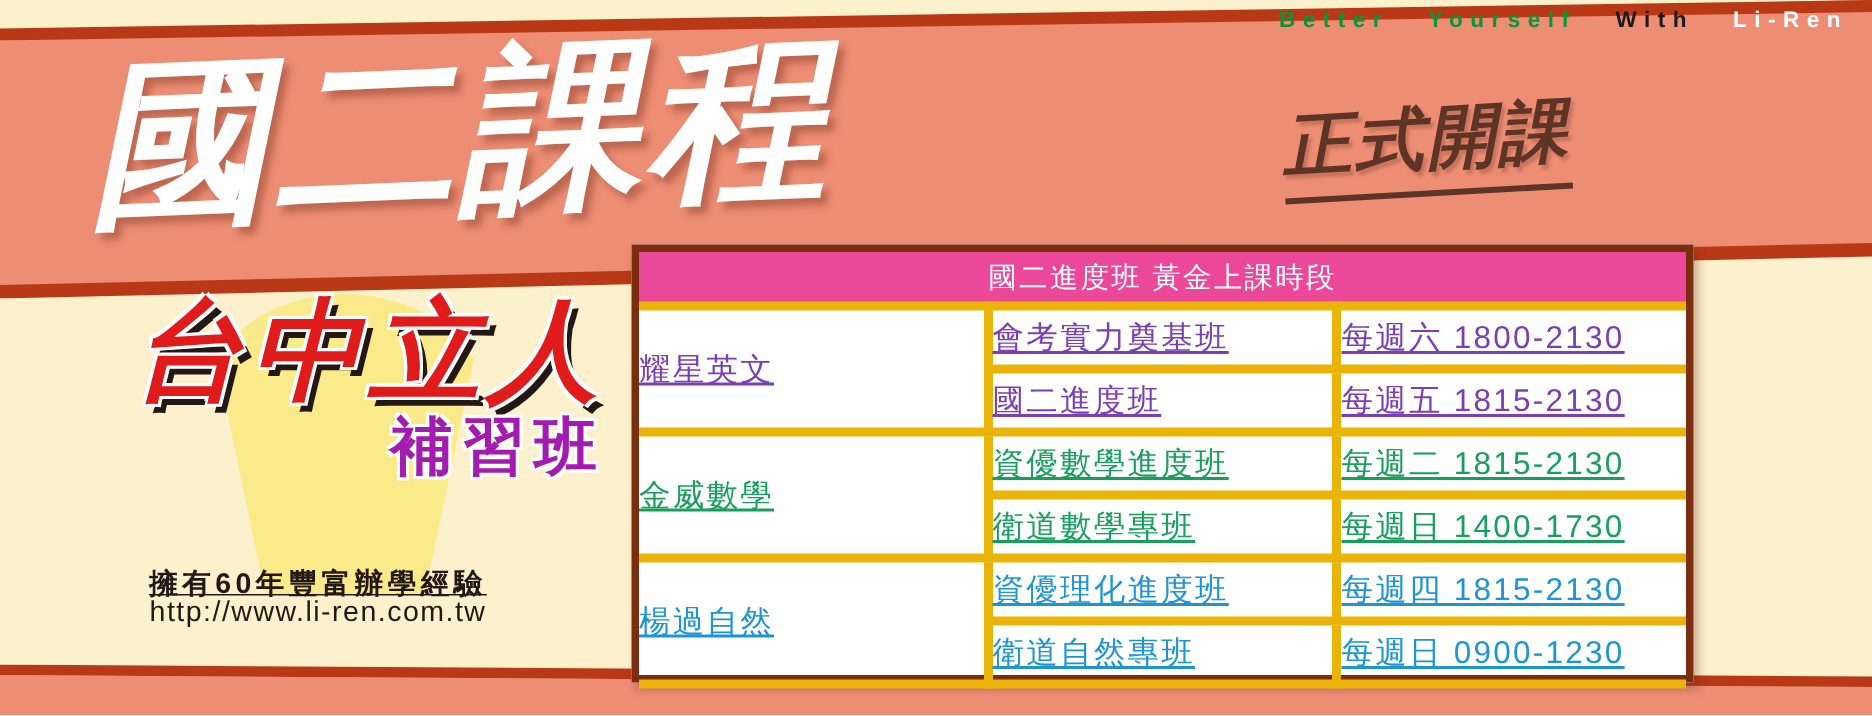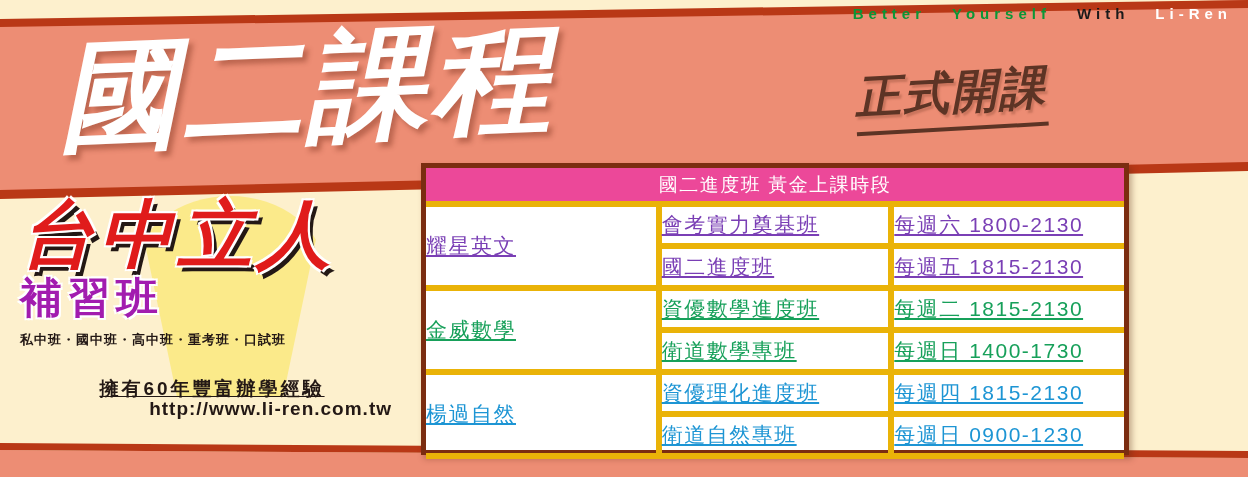--- a/index.html
+++ b/index.html
@@ -92,22 +92,22 @@
     color:#5d3425; letter-spacing:2px;
     transform: rotate(-3.2deg);
     text-shadow: 2px 3px 2px rgba(120,60,40,0.30);
     border-bottom:4px solid #5d3425;
     padding-bottom:3px;
     white-space:nowrap;
   }
 
   
   .logo-block {
-    position:absolute; left:20px; top:196px; width:360px;
-    z-index:6; text-align:left;
+    position:absolute; left:44px; top:196px; width:360px;
+    z-index:6; text-align:right;
   }
   .logo-main {
     font-family:"DejaVu Serif","Liberation Serif",serif;
     font-size:74px; font-weight:bold; font-style:italic;
     color:#e01b1b; letter-spacing:5px;
     line-height:1.05;
     text-shadow:
       -2px -2px 0 #fff, 2px -2px 0 #fff, -2px 2px 0 #fff, 2px 2px 0 #fff,
        5px 6px 0 #231815;
     white-space:nowrap;
@@ -127,22 +127,22 @@
   }
   .exp-line {
     position:absolute; left:32px; top:376px; width:360px;
     z-index:6; text-align:center;
     font-size:19px; font-weight:bold; color:#231815; letter-spacing:3px;
     white-space:nowrap;
     text-decoration:underline;
   }
   .url-line {
     position:absolute; left:32px; top:398px; width:360px;
-    z-index:6; text-align:right;
-    font-size:19px; font-weight:bold; color:#231815; letter-spacing:1px;
+    z-index:6; text-align:center;
+    font-size:19px; font-weight:normal; color:#231815; letter-spacing:1px;
     white-space:nowrap;
   }
 
   
   .schedule {
     position:absolute; left:421px; top:163px;
     width:708px; height:292px;
     z-index:10;
     border:5px solid #7b2d10;
     background:#ffffff;
@@ -187,21 +187,20 @@
     <span class="tg-black">With</span>
     <span class="tg-white">Li-Ren</span>
   </div>
 
   <div class="headline">國二課程</div>
   <div class="sub-headline">正式開課</div>
 
   <div class="logo-block">
     <div class="logo-main">台中立人</div>
     <div class="logo-sub">補習班</div>
-    <div class="logo-tags">私中班・國中班・高中班・重考班・口試班</div>
   </div>
   <div class="exp-line">擁有60年豐富辦學經驗</div>
   <div class="url-line">http://www.li-ren.com.tw</div>
 
   <div class="schedule">
     <table>
       <thead>
         <tr>
           <th class="sched-head" colspan="3">國二進度班 黃金上課時段</th>
         </tr>

